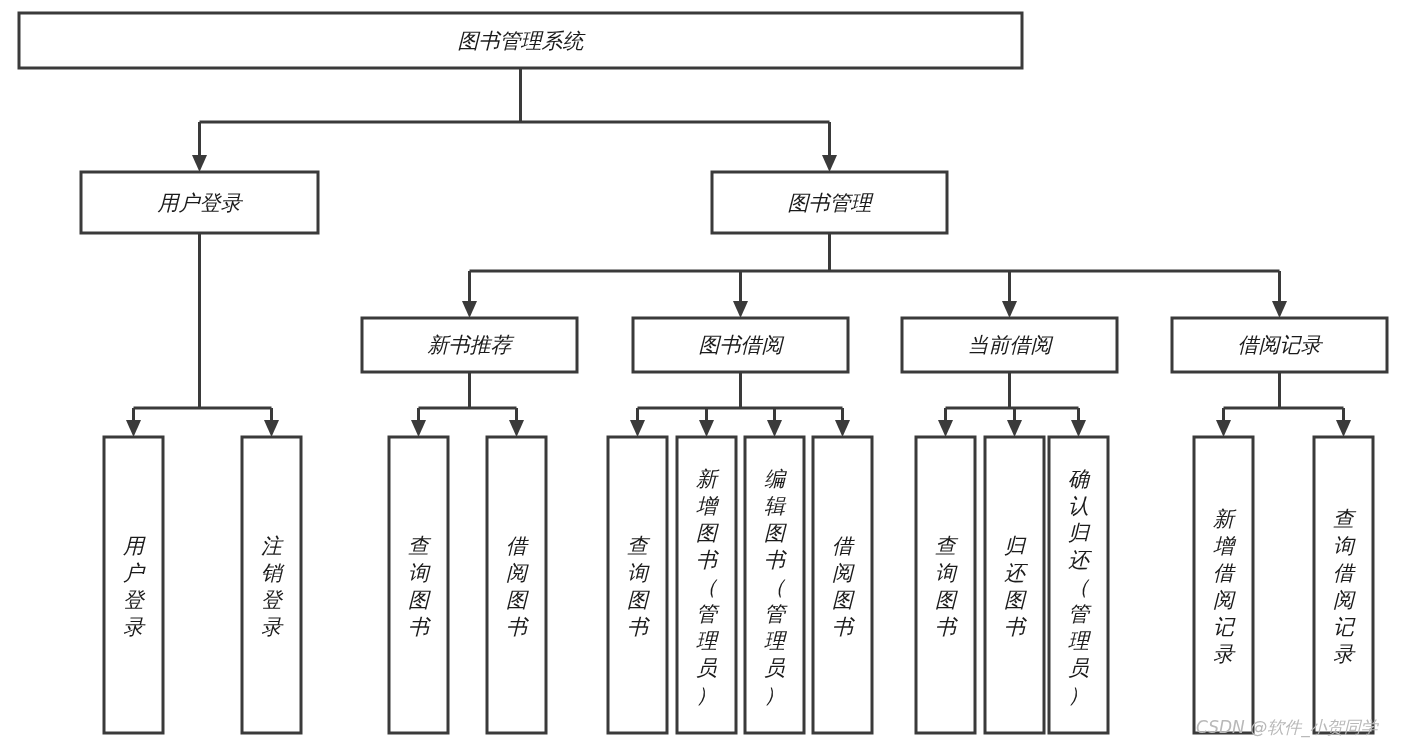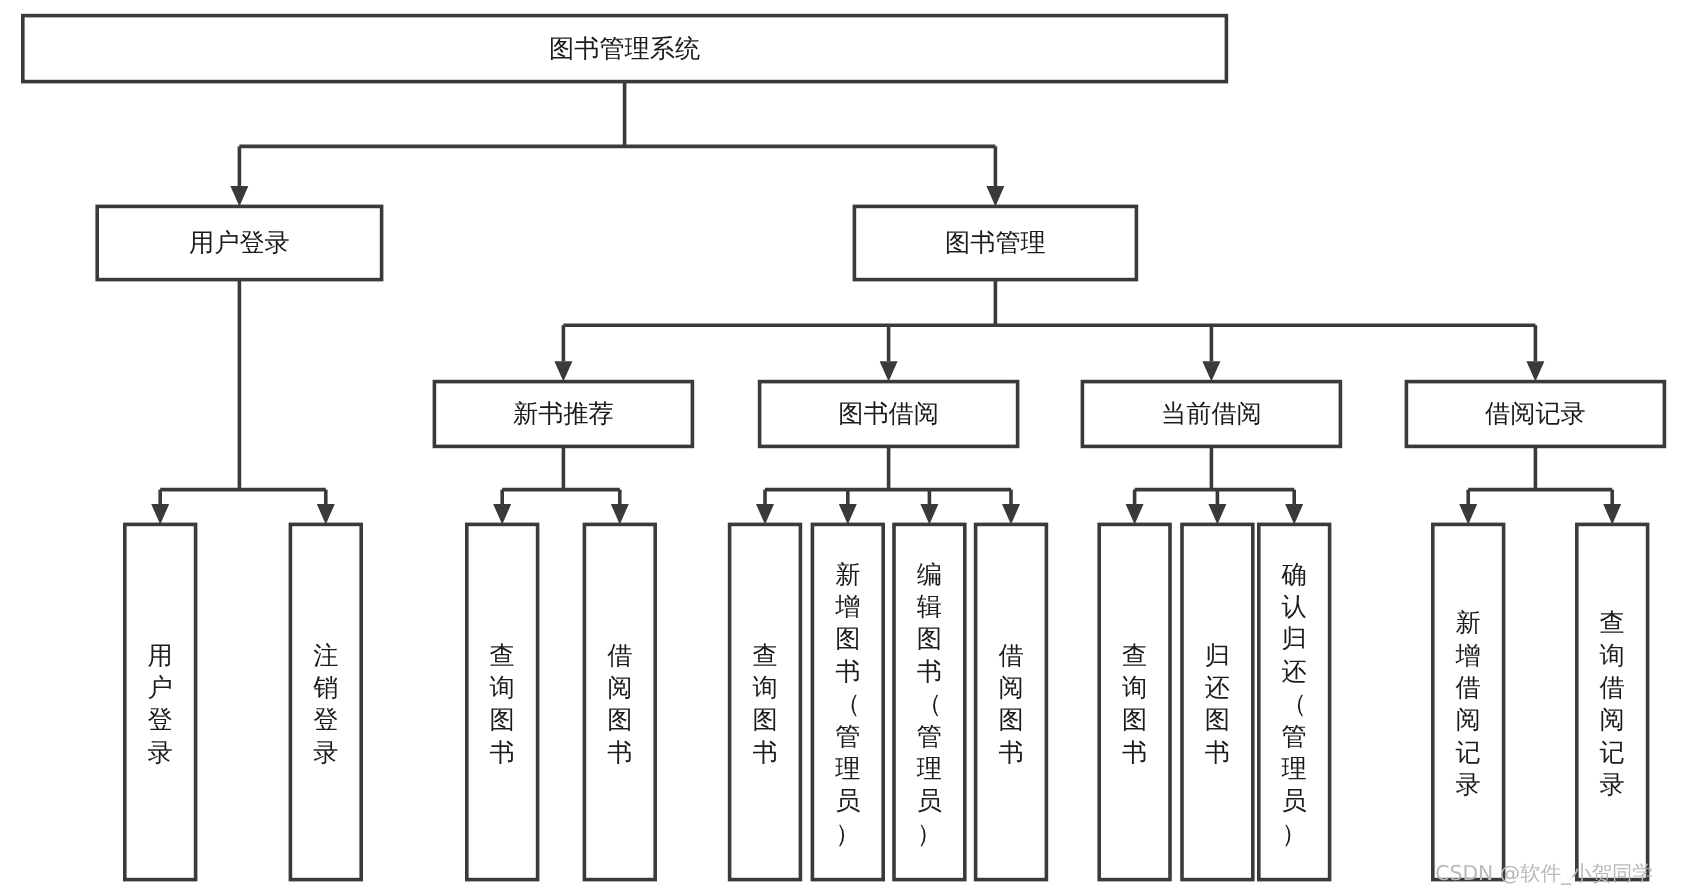--- a/index.html
+++ b/index.html
@@ -11,20 +11,21 @@
     width: 1405px;
     height: 747px;
     font-family: "DejaVu Sans", "Liberation Sans", sans-serif;
     overflow: hidden;
     position: relative;
   }
   #diagram-root {
     position: relative;
     width: 1405px;
     height: 747px;
+    font-style: italic;
   }
   svg.diagram-canvas {
     position: absolute;
     top: 0;
     left: 0;
     width: 1405px;
     height: 747px;
     display: block;
   }
   .node-box {

